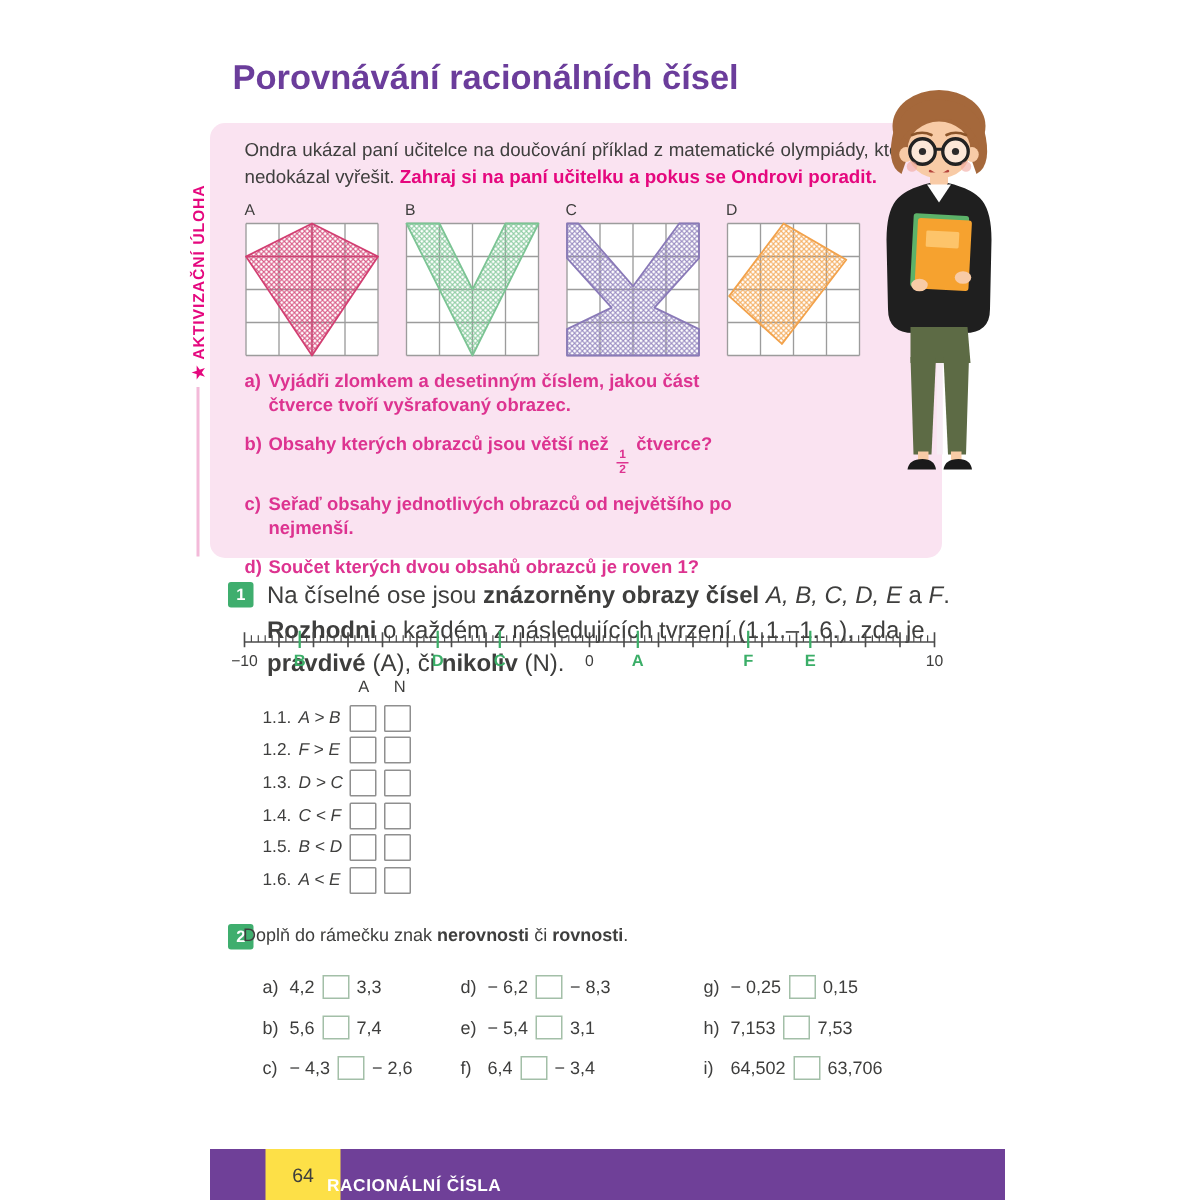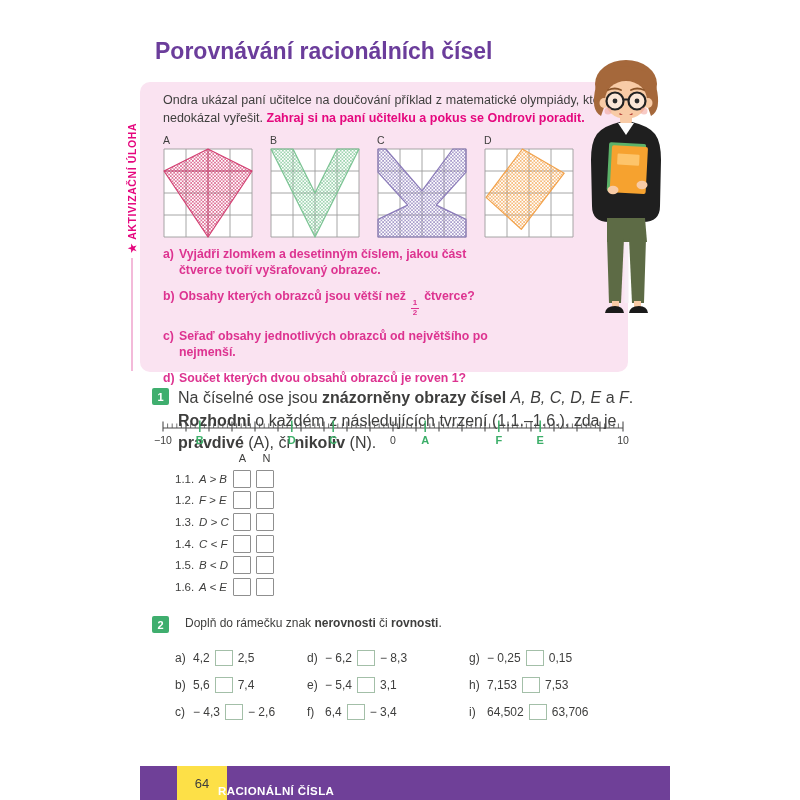--- a/index.html
+++ b/index.html
@@ -40,21 +40,21 @@
 
   #statements{left:175px;top:452px;font-size:11.5px;}
   .anheader{display:flex;gap:5px;margin-left:58px;font-size:11px;height:16px;}
   .anheader span{width:19px;text-align:center;}
   .srow{display:flex;align-items:center;height:21.6px;}
   .snum{width:24px;}
   .sexpr{width:34px;font-style:italic;font-size:11.5px;}
   .cbox{width:16px;height:16px;border:1.4px solid #8f8f8f;background:#fff;margin-right:5px;border-radius:1px;}
 
   #ex2-num{left:152px;top:616px;}
-  #ex2-text{left:185px;top:616px;font-size:12px;}
+  #ex2-text{left:162px;top:616px;font-size:12px;}
   #ex2-items{left:175px;top:644px;display:grid;grid-template-columns:132px 162px 176px;
     grid-template-rows:repeat(3,27px);grid-auto-flow:column;font-size:12px;}
   .exitem{display:flex;align-items:center;}
   .exlabel{width:18px;flex:none;}
   .exbox{display:inline-block;width:16px;height:14px;border:1px solid #a3bfa8;background:#fff;margin:0 5px;flex:none;}
 
   #footer-bar{left:140px;top:766px;width:530px;height:34px;background:#6f4098;}
   #footer-page{left:177px;top:766px;width:50px;height:34px;background:#fde047;display:flex;
     align-items:center;justify-content:center;font-weight:normal;font-size:13px;color:#3e3e3d;}
   #footer-chapter{left:218px;top:766px;height:49px;display:flex;align-items:center;color:#fff;
@@ -392,21 +392,21 @@
     </div>
   </div>
 
 <div class="abs exnum" id="ex2-num">2</div>
 <div class="abs" id="ex2-text"><span>Doplň do rámečku znak </span><span style="font-weight: bold;">nerovnosti</span><span> či </span><span style="font-weight: bold;">rovnosti</span><span>.</span></div>
 <div class="abs" id="ex2-items">
     <div class="exitem">
       <div class="exlabel">a)</div>
       <span>4,2</span>
       <span class="exbox"></span>
-      <span>2,5</span>
+      <span>3,3</span>
     </div>
     <div class="exitem">
       <div class="exlabel">b)</div>
       <span>5,6</span>
       <span class="exbox"></span>
       <span>7,4</span>
     </div>
     <div class="exitem">
       <div class="exlabel">c)</div>
       <span>− 4,3</span>

